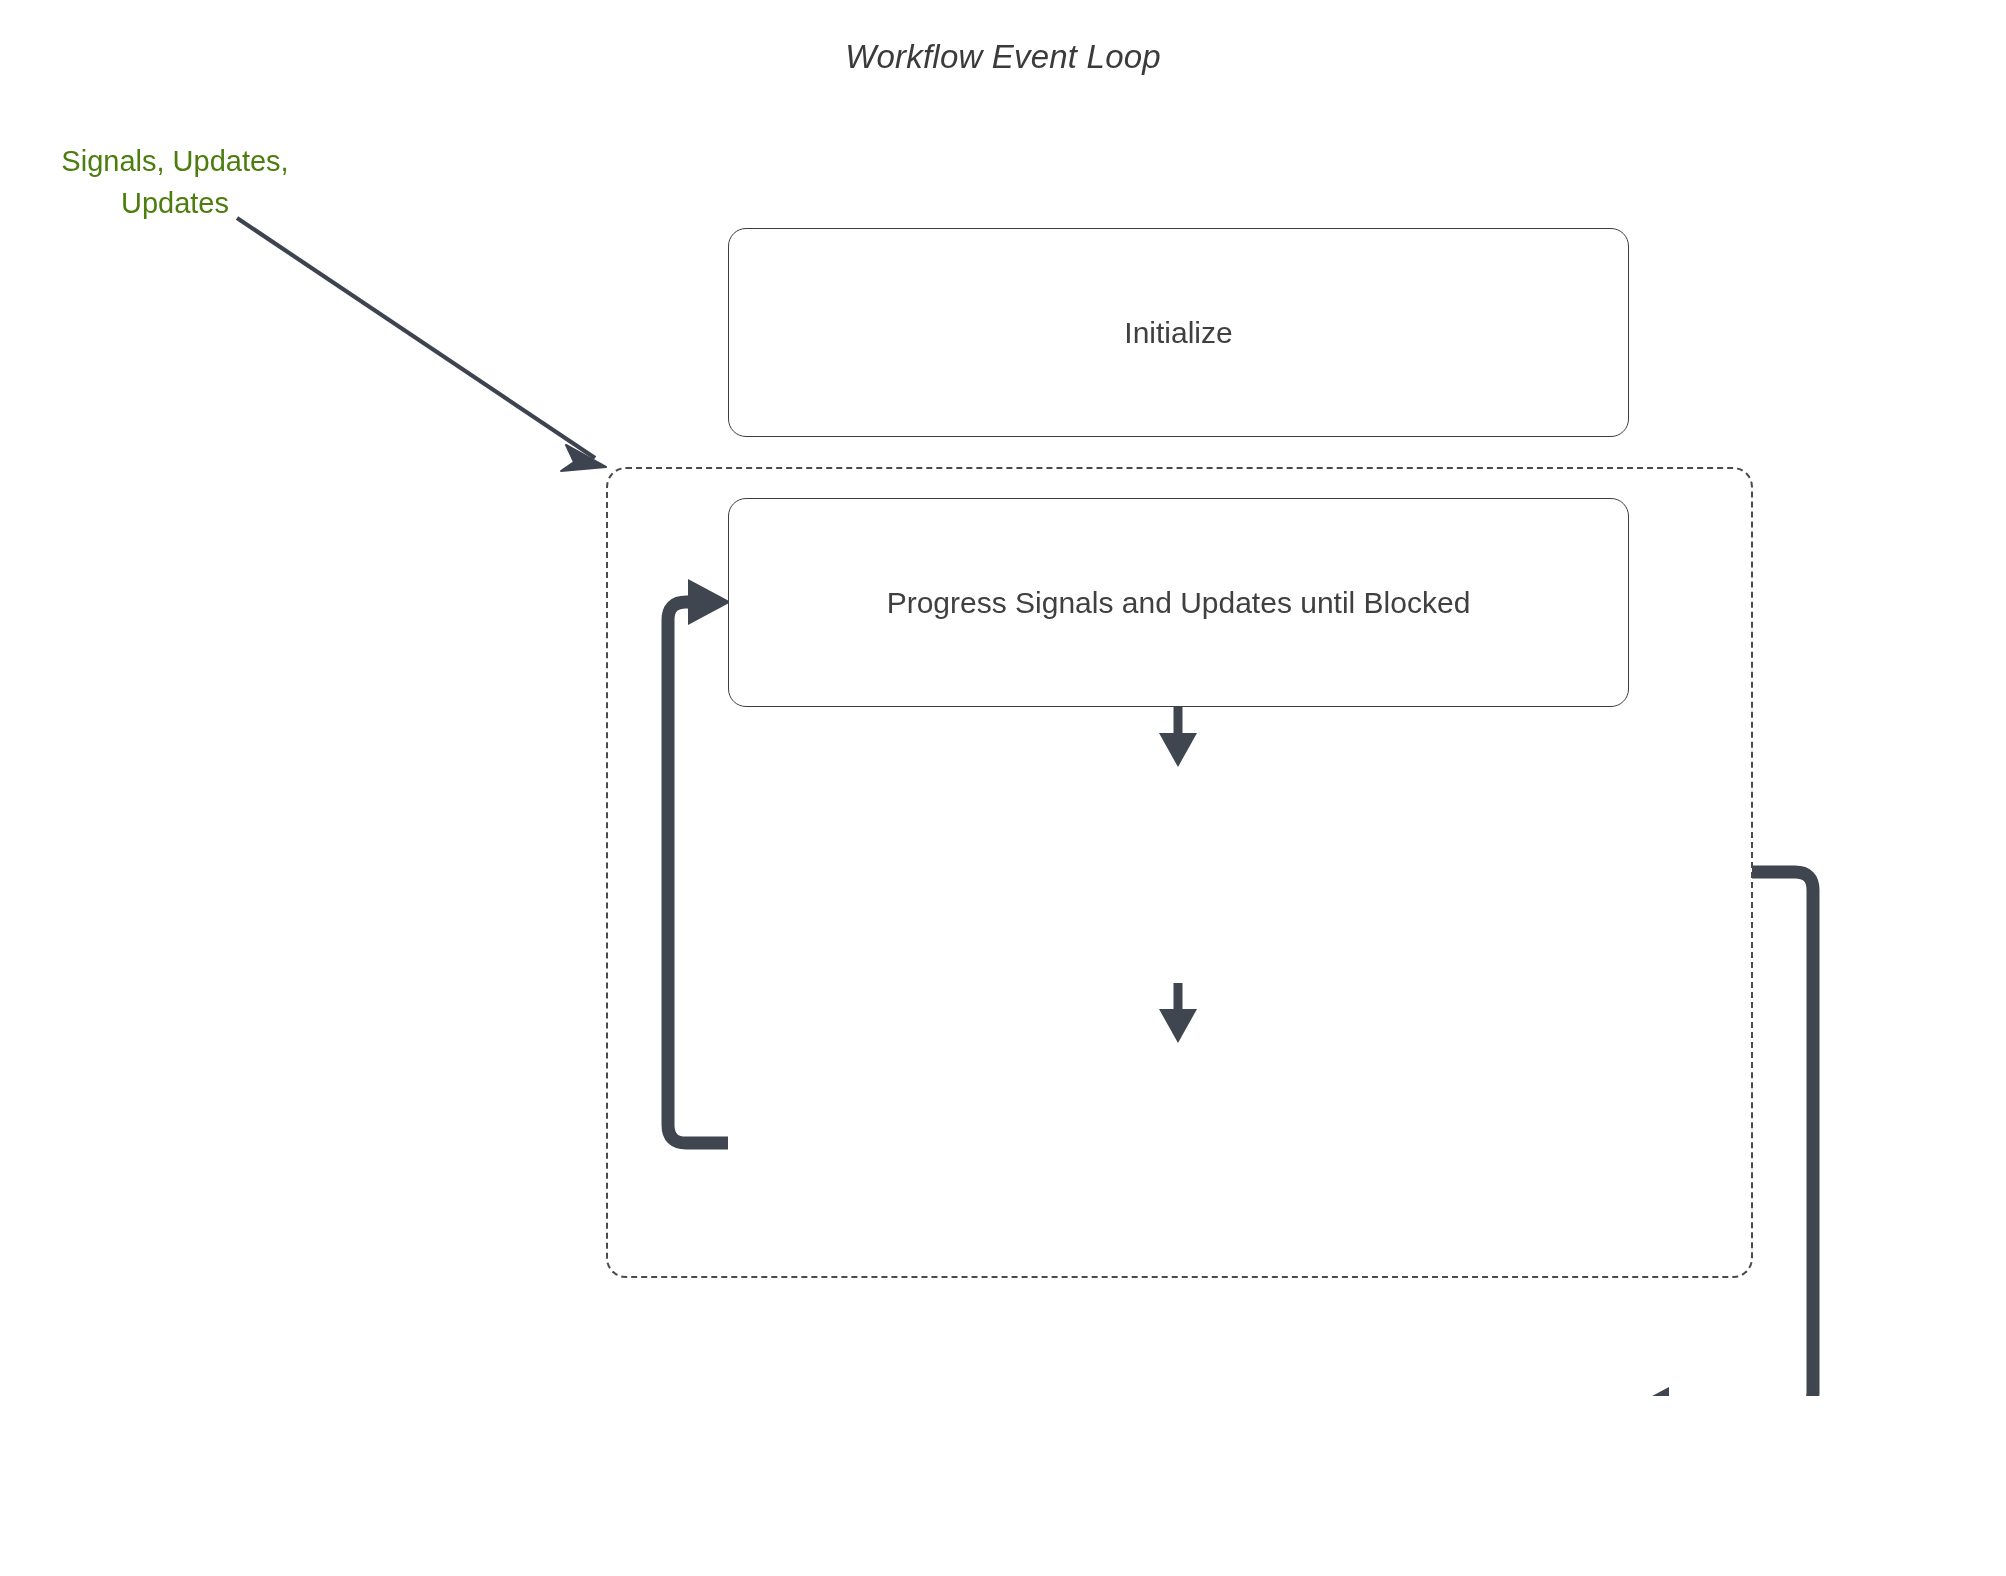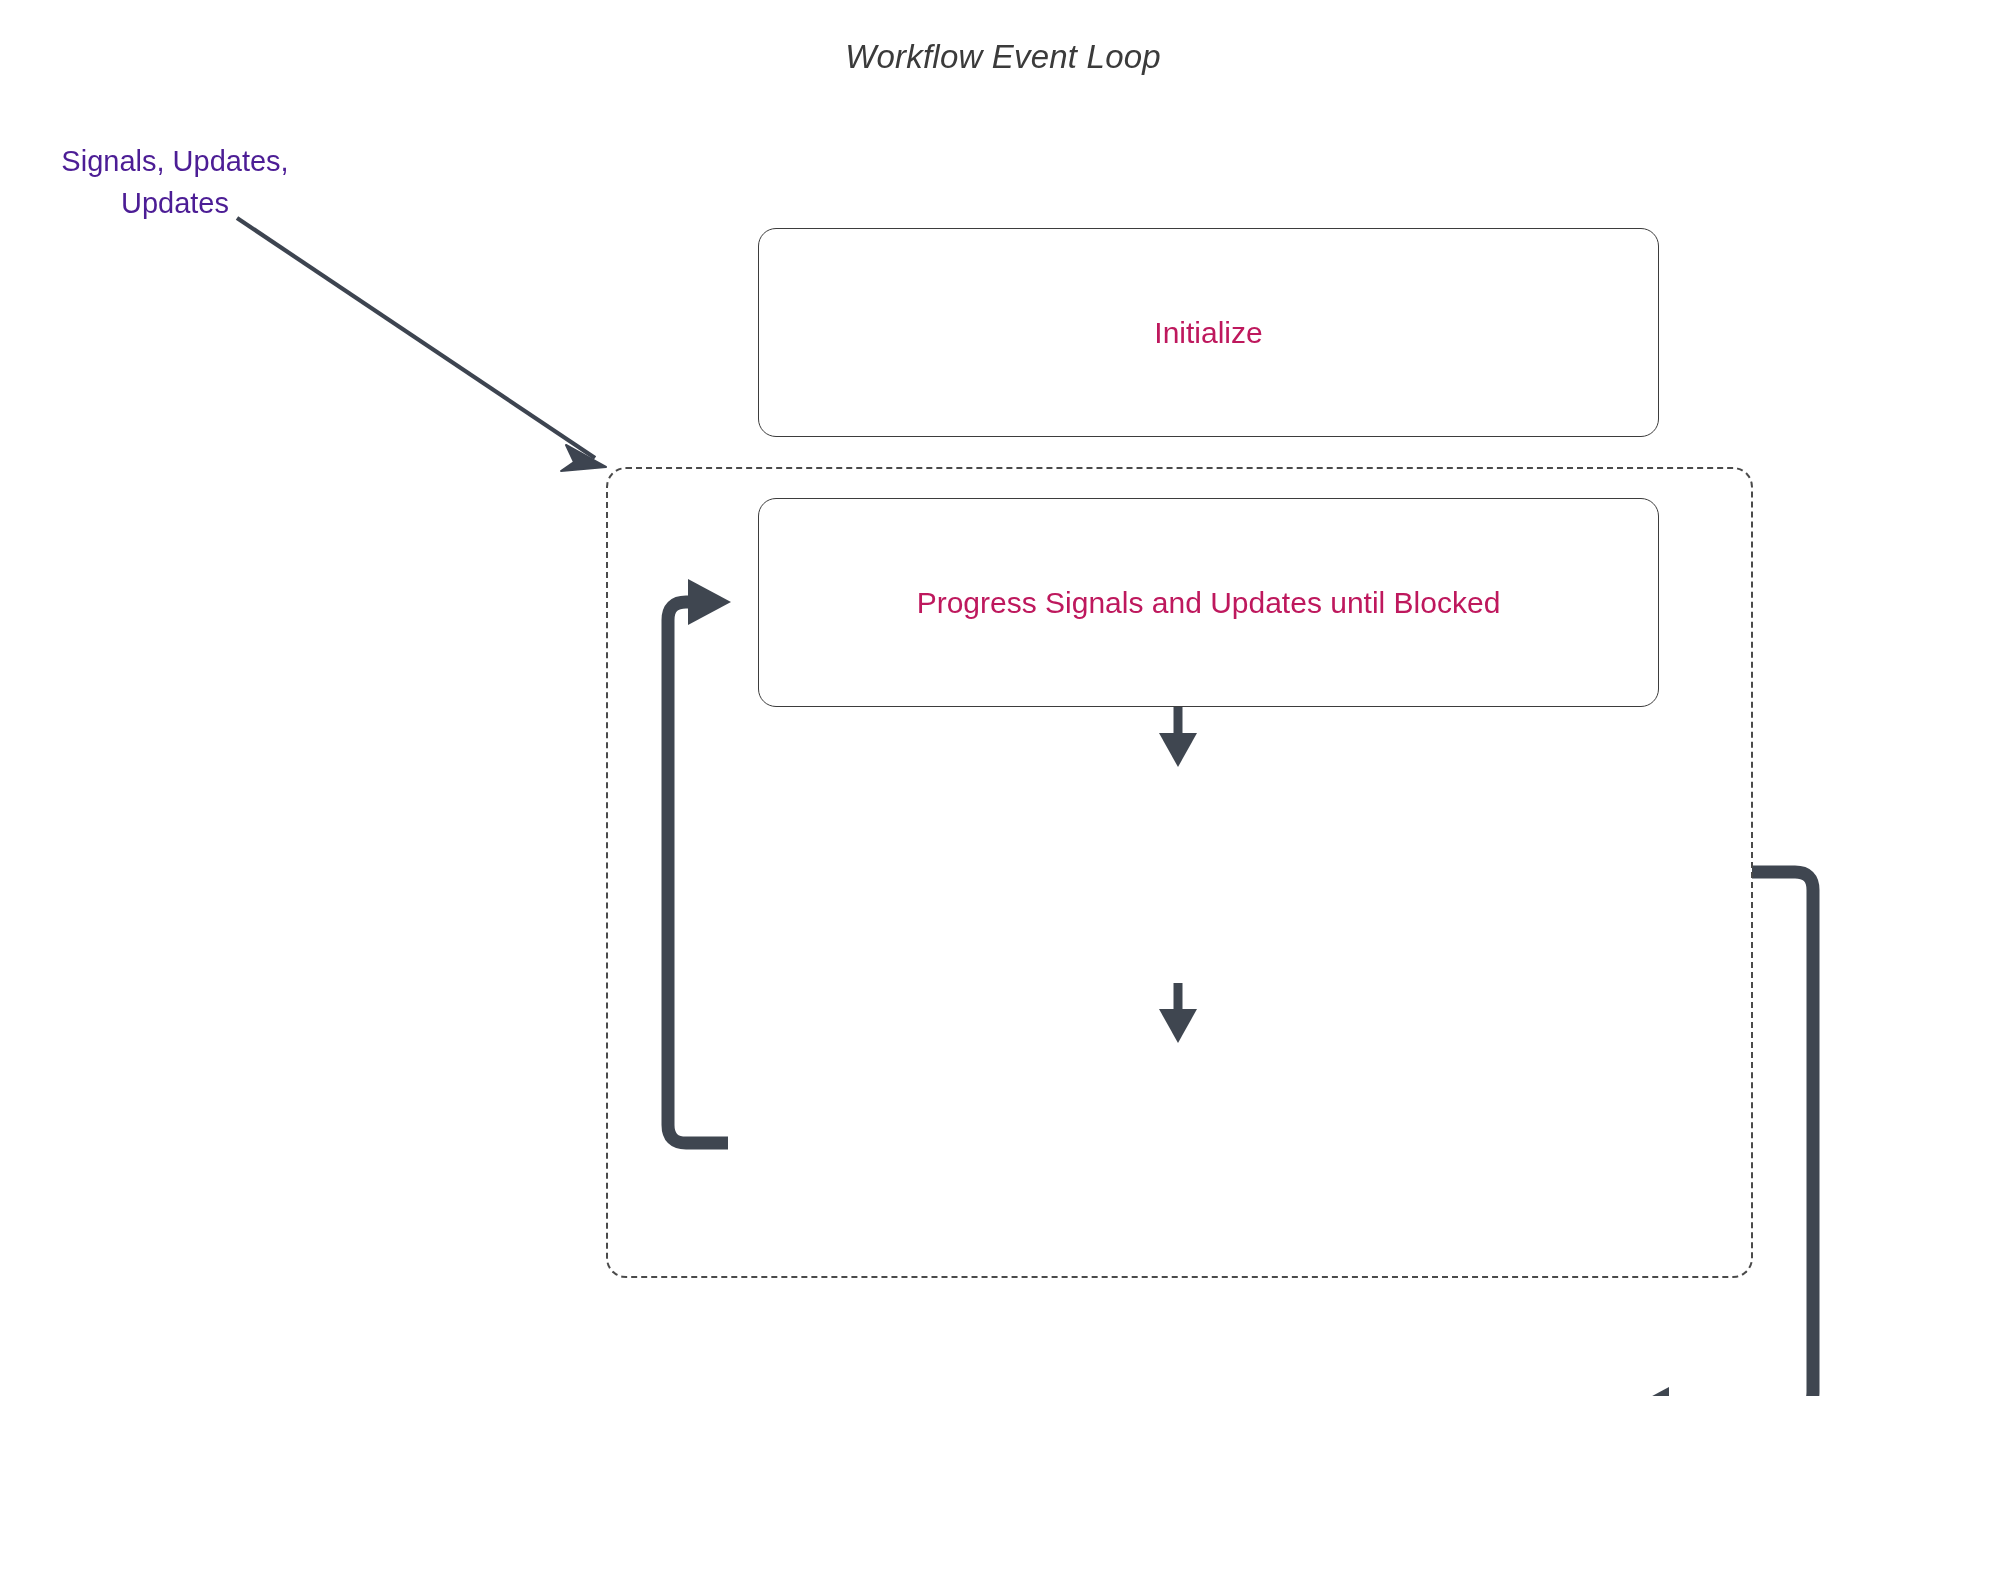--- a/index.html
+++ b/index.html
@@ -38,35 +38,34 @@
     letter-spacing: 0.2px;
   }
   .ext-label {
     position: absolute;
     left: 30px;
     top: 140px;
     width: 290px;
     text-align: center;
     font-size: 29px;
     line-height: 42px;
-    color: #4c1d95;
+    color: #4d7c0f;
   }
   .node {
     position: absolute;
     box-sizing: border-box;
     background: #ffffff;
     border: 1.6px solid #3d3d3d;
     border-radius: 18px;
     display: flex;
     align-items: center;
     justify-content: center;
-    color: #be185d;
+    color: #404040;
     font-size: 30px;
     text-align: center;
-    margin-left: 30px;
   }
   .node .node-label {
     display: block;
     padding: 0 18px;
     line-height: 38px;
   }
   .loop-container {
     position: absolute;
     box-sizing: border-box;
     background: transparent;

